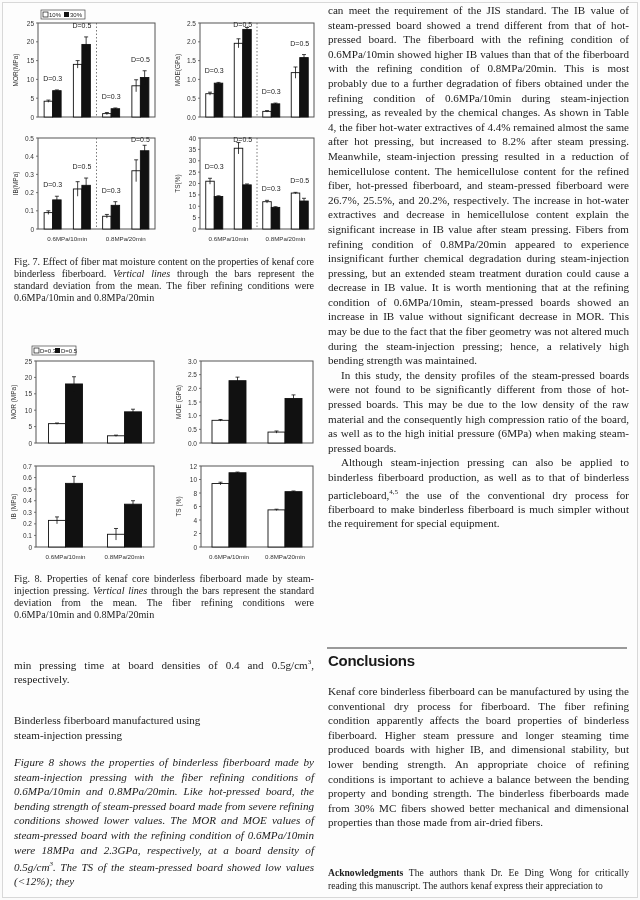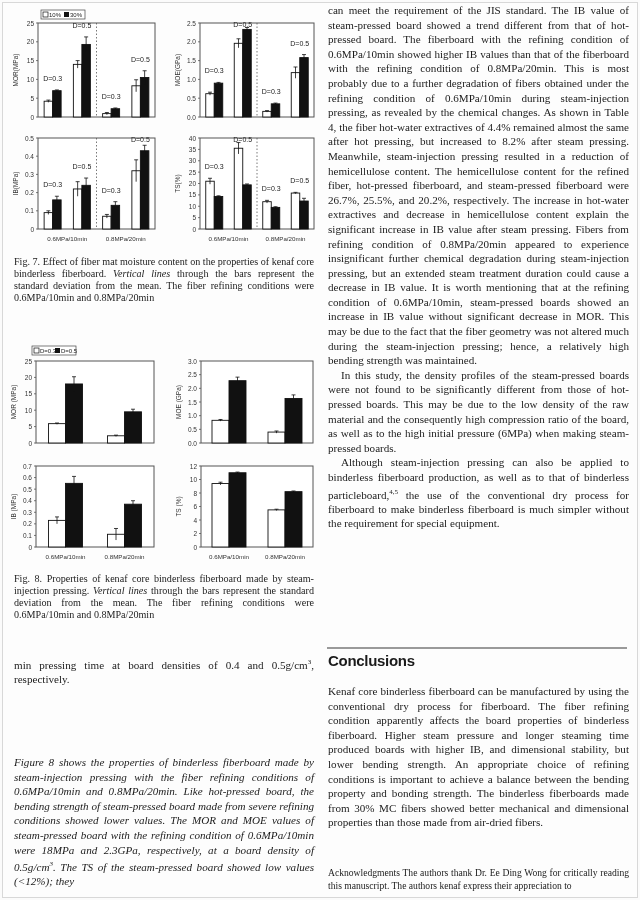--- a/index.html
+++ b/index.html
@@ -11,21 +11,21 @@
   .indent { text-indent:13px; }
   .caption { position:absolute; font-size:10.1px; line-height:12px; text-align:justify; }
   .caption b { font-weight:normal; }
   .caption i { font-style:italic; }
   .chart { position:absolute; }
   .chart svg { display:block; }
   .conclusions-rule { position:absolute; left:327px; top:647px; width:300px; height:2px; background:#9a9a9a; }
   .heading { position:absolute; font-family:"Liberation Sans","DejaVu Sans",sans-serif; font-weight:bold; font-size:15px; letter-spacing:-0.3px; }
   .subhead { position:absolute; font-size:11.1px; line-height:14.6px; }
   .ack { position:absolute; font-size:9.6px; line-height:12.6px; text-align:justify; }
-  .ack b { font-weight:normal; }
+  .ack b { font-weight:bold; }
   svg text { font-family:"Liberation Sans","DejaVu Sans",sans-serif; }
 </style>
 </head>
 <body>
 
 <div class="frame"></div>
 
 <div class="chart" id="fig7" style="left:0;top:0;width:320px;height:245px;">
     <svg width="320" height="245" viewBox="0 0 320 245">
       <g>
@@ -370,20 +370,22 @@
 
 <div class="caption" style="left:14px;top:573px;width:300px;">
   <b>Fig. 8.</b><span> Properties of kenaf core binderless fiberboard made by steam-injection pressing. </span><i>Vertical lines</i><span> through the bars represent the standard deviation from the mean. The fiber refining conditions were 0.6MPa/10min and 0.8MPa/20min</span>
 </div>
 
 <div class="col" style="left:14px;top:655px;width:300px;">
   <p><span>min pressing time at board densities of 0.4 and 0.5g/cm</span><sup style="font-size:7px;">3</sup><span>, respectively.</span></p>
 </div>
 
 <div class="subhead" style="left:14px;top:713px;width:300px;">
+  <div>Binderless fiberboard manufactured using</div>
+  <div>steam-injection pressing</div>
 </div>
 
 <div class="col" style="left:14px;top:755px;width:300px;font-style:italic;">
   <p><span>Figure 8 shows the properties of binderless fiberboard made by steam-injection pressing with the fiber refining conditions of 0.6MPa/10min and 0.8MPa/20min. Like hot-pressed board, the bending strength of steam-pressed board made from severe refining conditions showed lower values. The MOR and MOE values of steam-pressed board with the refining condition of 0.6MPa/10min were 18MPa and 2.3GPa, respectively, at a board density of 0.5g/cm</span><sup style="font-size:7px;">3</sup><span>. The TS of the steam-pressed board showed low values (&lt;12%); they</span></p>
 </div>
 
 <div class="col" style="left:328px;top:3px;width:301px;">
   <p>can meet the requirement of the JIS standard. The IB value of steam-pressed board showed a trend different from that of hot-pressed board. The fiberboard with the refining condition of 0.6MPa/10min showed higher IB values than that of the fiberboard with the refining condition of 0.8MPa/20min. This is most probably due to a further degradation of fibers obtained under the refining condition of 0.6MPa/10min during steam-injection pressing, as revealed by the chemical changes. As shown in Table 4, the fiber hot-water extractives of 4.4% remained almost the same after hot pressing, but increased to 8.2% after steam pressing. Meanwhile, steam-injection pressing resulted in a reduction of hemicellulose content. The hemicellulose content for the refined fiber, hot-pressed fiberboard, and steam-pressed fiberboard were 26.7%, 25.5%, and 20.2%, respectively. The increase in hot-water extractives and decrease in hemicellulose content explain the significant increase in IB value after steam pressing. Fibers from refining condition of 0.8MPa/20min appeared to experience insignificant further chemical degradation during steam-injection pressing, but an extended steam treatment duration could cause a decrease in IB value. It is worth mentioning that at the refining condition of 0.6MPa/10min, steam-pressed boards showed an increase in IB value without significant decrease in MOR. This may be due to the fact that the fiber geometry was not altered much during the steam-injection pressing; hence, a relatively high bending strength was maintained.</p>
   <p class="indent">In this study, the density profiles of the steam-pressed boards were not found to be significantly different from those of hot-pressed boards. This may be due to the low density of the raw material and the consequently high compression ratio of the board, as well as to the high initial pressure (6MPa) when making steam-pressed boards.</p>
   <p class="indent"><span>Although steam-injection pressing can also be applied to binderless fiberboard production, as well as to that of binderless particleboard,</span><sup style="font-size:7px;">4,5</sup><span> the use of the conventional dry process for fiberboard to make binderless fiberboard is much simpler without the requirement for special equipment.</span></p>

